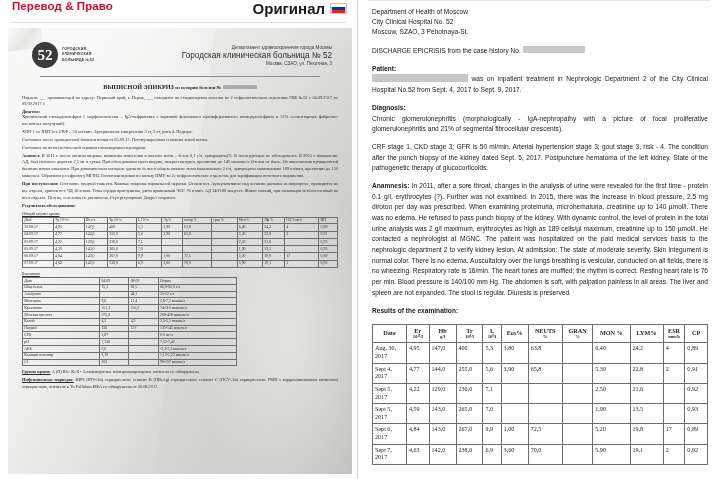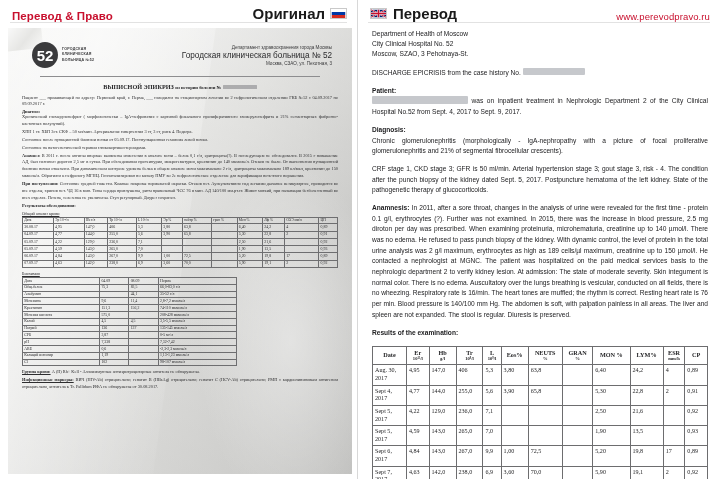--- a/index.html
+++ b/index.html
@@ -10,21 +10,21 @@
     overflow: hidden;
   }
   .page { position: relative; width: 720px; height: 479px; display: flex; }
 
   
   .panel { position: relative; height: 479px; background: #fff; }
   .panel-left  { width: 358px; border-right: 1px solid #d8d8d8; }
   .panel-right { width: 362px; }
 
   .hdr {
-    height: 22px; display: flex; align-items: flex-end;
+    height: 22px; display: flex; align-items: flex-start;
     justify-content: space-between;
     padding: 0 10px 0 12px;
     background: #fff;
   }
   .brand {
     font-size: 11.5px; font-weight: bold; color: #c8102e;
     letter-spacing: .1px; white-space: nowrap;
   }
   .hdr-right { display: flex; align-items: center; gap: 5px; }
   .hdr-label { font-size: 15px; font-weight: bold; color: #1a1a1a; }
@@ -62,21 +62,21 @@
     transform: rotate(-6deg);
   }
   .doc-inner { position: relative; padding: 12px 14px 0 14px; color: #2a2a2c; }
 
   .ltrhead { display: flex; align-items: center; gap: 10px; padding: 2px 2px 5px 10px; }
   .logo-wrap { display:flex; align-items:center; gap:4px; }
   .logo-circle {
     width: 26px; height: 26px; border-radius: 50%;
     background: #3a3a3c; color: #fff;
     display:flex; align-items:center; justify-content:center;
-    font-size: 15px; font-weight: bold; font-family:Liberation Sans, sans-serif;
+    font-size: 15px; font-weight: bold; font-family:Liberation Serif, serif;
   }
   .logo-txt { font-size: 3.6px; line-height: 1.5; color:#3a3a3c; font-weight: bold; letter-spacing:.2px; }
   .head-right { margin-left: auto; text-align: right; padding-right: 4px; }
   .hh1 { font-size: 4.6px; color: #3a3a3c; }
   .hh2 { font-size: 8.2px; color: #2a2a2c; margin: 1px 0; padding-left: 48px; }
   .hh3 { font-size: 4.6px; color: #3a3a3c; }
   .head-rule { height: .6px; background: #8d8d8f; margin: 3px 18px 6px 18px; }
 
   .doc-title {
     text-align:center; font-family:"Liberation Serif", serif;
@@ -412,33 +412,20 @@
           <b class="ul">Инфекционные маркеры:</b>
           <span>ВИЧ (HIV-Ab) отрицательно; гепатит В (HBsAg) отрицательно; гепатит С (HCV-Ab) отрицательно; РМП с кардиолипиновым антигеном отрицательно, антитела к Tr. Pallidum ИФА не обнаружены от 30.08.2017.</span>
         </div>
 
       </div>
     </div>
   </div>
 
   <div class="panel panel-right">
 
-    <div class="hdr">
-      <div class="hdr-left-g">
-        <svg class="flag" viewBox="0 0 60 30">
-          <rect width="60" height="30" fill="#012169"></rect>
-          <path d="M0,0 L60,30 M60,0 L0,30" stroke="#fff" stroke-width="6"></path>
-          <path d="M0,0 L60,30 M60,0 L0,30" stroke="#C8102E" stroke-width="3.5"></path>
-          <path d="M30,0 V30 M0,15 H60" stroke="#fff" stroke-width="10"></path>
-          <path d="M30,0 V30 M0,15 H60" stroke="#C8102E" stroke-width="6"></path>
-        </svg>
-        <div class="hdr-label">Перевод</div>
-      </div>
-      <div class="hdr-url">www.perevodpravo.ru</div>
-    </div>
     <div class="hdr-rule"></div>
 
     <div class="tr-body">
       <div class="tline">Department of Health of Moscow</div>
       <div class="tline">City Clinical Hospital No. 52</div>
       <div class="tline">Moscow, SZAO, 3 Pehotnaya-St.</div>
 
       <div class="tline" style="margin-top:8px">
         <span>DISCHARGE EPICRISIS from the case history No.</span>
         <span class="rd" style="width:62px"></span>

